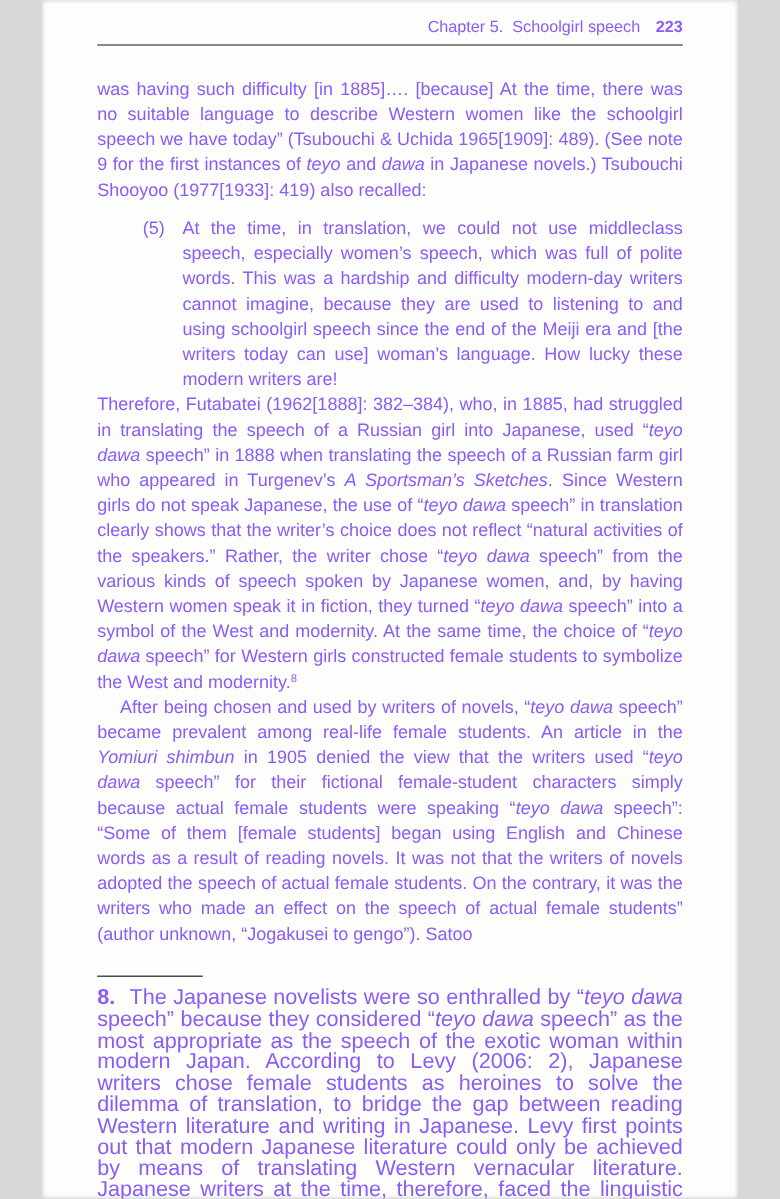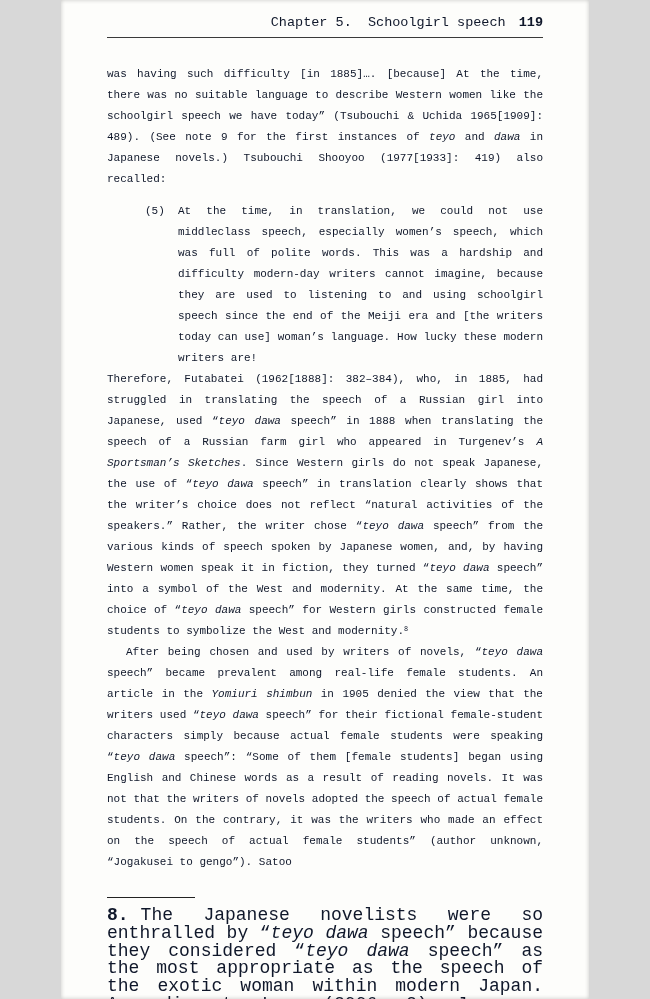--- a/index.html
+++ b/index.html
@@ -1,40 +1,40 @@
 <!DOCTYPE html>
 <html><head>
 <meta charset="utf-8">
 <style>
   html, body { margin: 0; padding: 0; background: #d8d8d8; }
   .page {
     position: relative;
-    width: 528px;
+    width: 580px;
     height: 999px;
     margin: 0 auto;
     background: #fdfdfb;
     box-sizing: border-box;
     padding: 15px 46px 0 46px;
-    font-family: Liberation Mono, monospace;
-    color: #0f172a;
+    font-family: Liberation Sans, sans-serif;
+    color: #8b5cf6;
     overflow: hidden;
     box-shadow: inset 0 0 4px rgba(0,0,0,0.22);
   }
   .running-header {
     display: flex;
     justify-content: flex-end;
     align-items: baseline;
     font-size: 13.5px;
     padding-bottom: 7px;
     border-bottom: 1px solid #3a3a3a;
   }
   .rh-text { white-space: pre; }
   .rh-page { font-weight: bold; margin-left: 13px; }
   .body-text {
-    font-size: 11px;
+    font-size: 15px;
     line-height: 21px;
     text-align: justify;
   }
   .par { margin: 0; }
   .par.first { margin-top: 26px; }
   .par.spaced { margin-top: 0; }
   .par.indent { text-indent: 19px; }
   .blockquote {
     display: flex;
     margin: 11px 0 0 0;
@@ -64,21 +64,21 @@
   }
   .fn-num { font-weight: bold; margin-right: 12px; }
 </style>
 </head>
 <body>
 
 <div class="page">
 
   <div class="running-header">
     <span class="rh-text">Chapter 5.  Schoolgirl speech</span>
-    <span class="rh-page">119</span>
+    <span class="rh-page">223</span>
   </div>
 
   <div class="body-text">
     <p class="par first"><span>was having such difficulty [in 1885]…. [because] At the time, there was no suitable language to describe Western women like the schoolgirl speech we have today” (Tsubouchi &amp; Uchida 1965[1909]: 489). (See note 9 for the first instances of </span><em>teyo</em><span> and </span><em>dawa</em><span> in Japanese novels.) Tsubouchi Shooyoo (1977[1933]: 419) also recalled:</span></p>
 
     <div class="blockquote">
       <span class="bq-num">(5)</span>
       <p class="bq-text"><span>At the time, in translation, we could not use middleclass speech, especially women’s speech, which was full of polite words. This was a hardship and difficulty modern-day writers cannot imagine, because they are used to listening to and using schoolgirl speech since the end of the Meiji era and [the writers today can use] woman’s language. How lucky these modern writers are!</span></p>
     </div>
 

